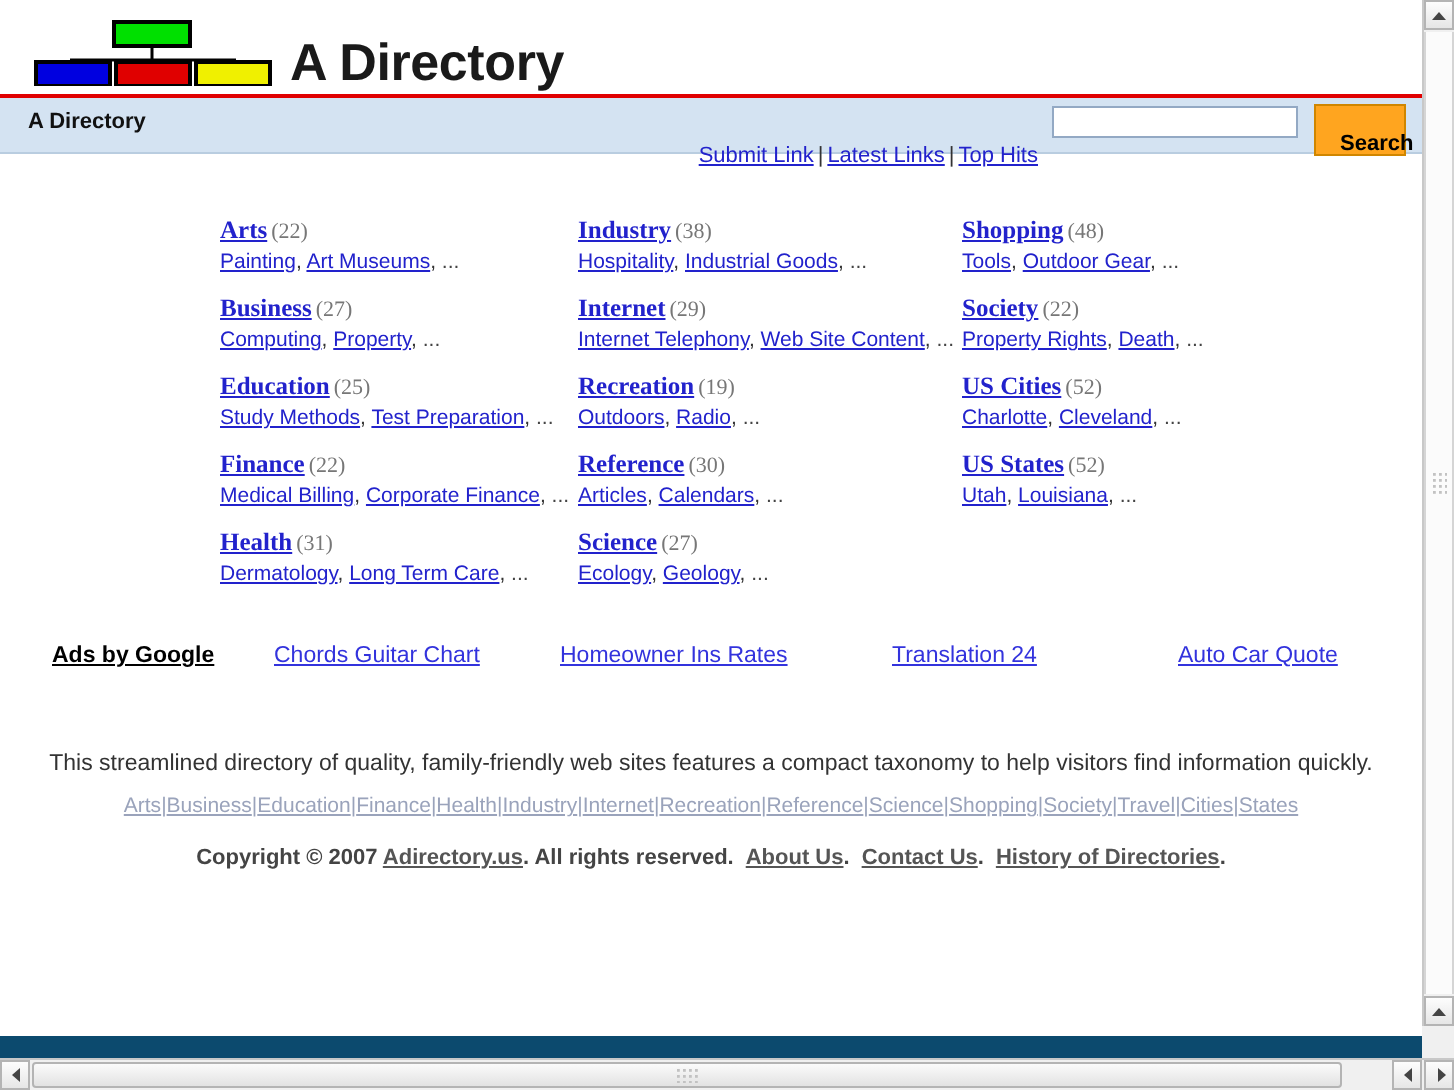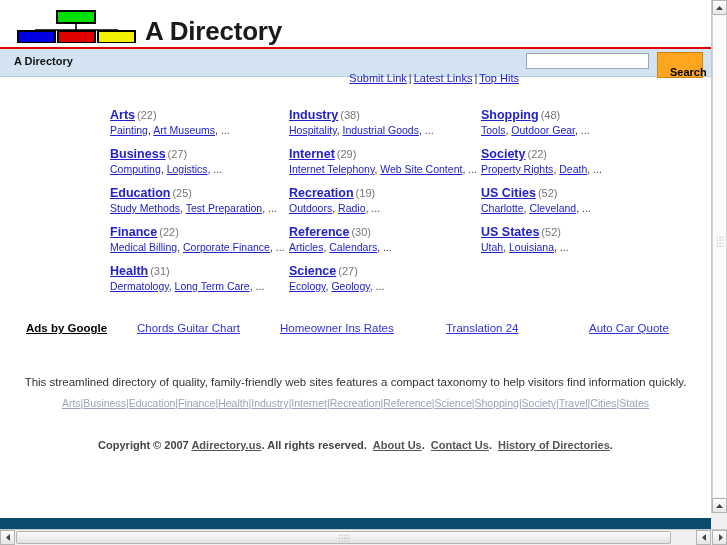--- a/index.html
+++ b/index.html
@@ -141,20 +141,21 @@
   }
   .catcol.c1 { left: 110px; }
   .catcol.c2 { left: 289px; }
   .catcol.c3 { left: 481px; }
 
   .catblock { margin-bottom: 10px; height: 29px; }
   .cat-head {
     font-size: 12.5px;
     line-height: 14px;
     white-space: nowrap;
+    font-family: Liberation Serif, serif;
   }
   .cat-head a {
     color: #2222cc;
     font-weight: bold;
     text-decoration: underline;
   }
   .cat-count {
     color: #777777;
     font-size: 11px;
     font-weight: normal;
@@ -229,21 +230,21 @@
     font-size: 10.5px;
     line-height: 14px;
     color: #9fa6b8;
   }
   .foot-cats a {
     color: #9aa3bb;
     text-decoration: underline;
   }
   .foot-cats .bar { color: #9aa3bb; }
   .foot-copy {
-    margin-top: 28px;
+    margin-top: 12px;
     font-size: 11px;
     font-weight: bold;
     color: #444444;
     line-height: 15px;
   }
   .foot-copy a {
     color: #555555;
     text-decoration: underline;
     font-weight: bold;
   }
@@ -383,21 +384,21 @@
 
     <div class="catgrid">
 
       <div class="catcol c1">
         <div class="catblock">
           <div class="cat-head"><a href="#">Arts</a><span class="cat-count">(22)</span></div>
           <div class="cat-subs"><a href="#">Painting</a>, <a href="#">Art Museums</a>, <span class="more">...</span></div>
         </div>
         <div class="catblock">
           <div class="cat-head"><a href="#">Business</a><span class="cat-count">(27)</span></div>
-          <div class="cat-subs"><a href="#">Computing</a>, <a href="#">Logistics</a>, <span class="more">...</span></div>
+          <div class="cat-subs"><a href="#">Computing</a>, <a href="#">Property</a>, <span class="more">...</span></div>
         </div>
         <div class="catblock">
           <div class="cat-head"><a href="#">Education</a><span class="cat-count">(25)</span></div>
           <div class="cat-subs"><a href="#">Study Methods</a>, <a href="#">Test Preparation</a>, <span class="more">...</span></div>
         </div>
         <div class="catblock">
           <div class="cat-head"><a href="#">Finance</a><span class="cat-count">(22)</span></div>
           <div class="cat-subs"><a href="#">Medical Billing</a>, <a href="#">Corporate Finance</a>, <span class="more">...</span></div>
         </div>
         <div class="catblock">

